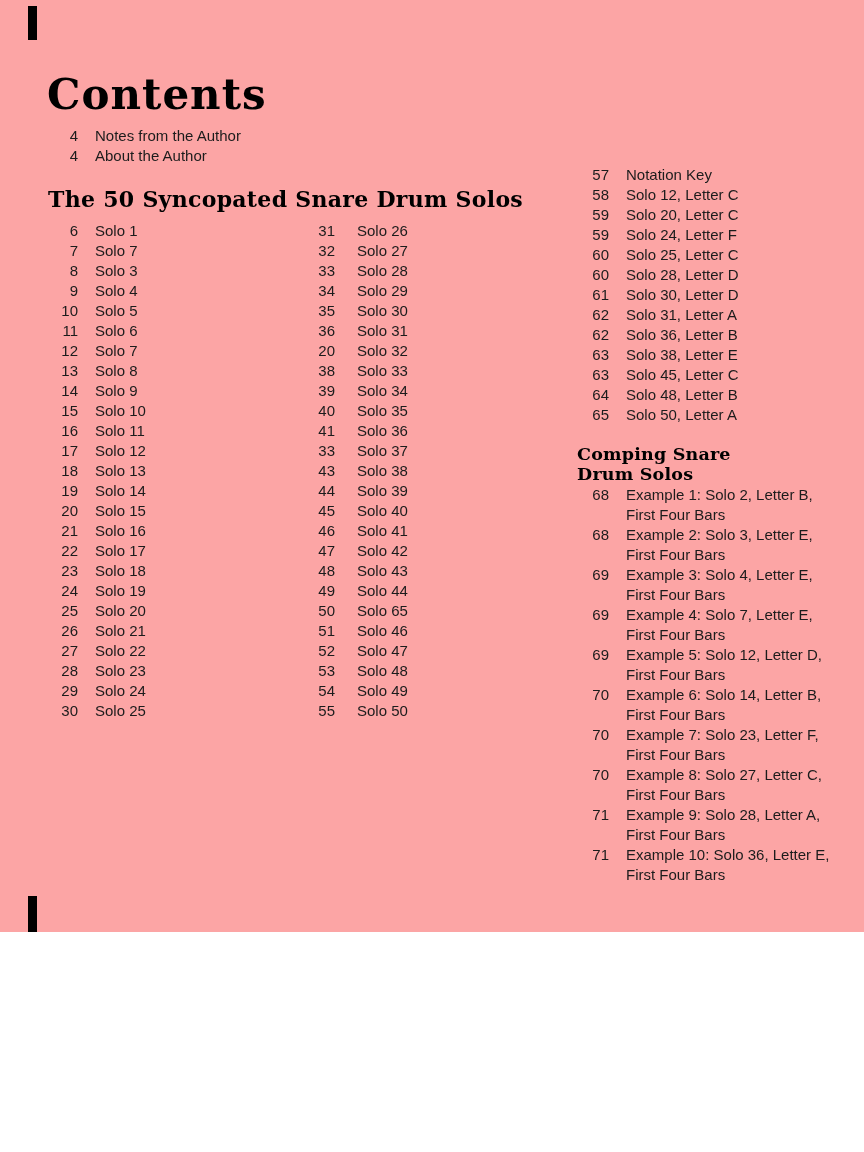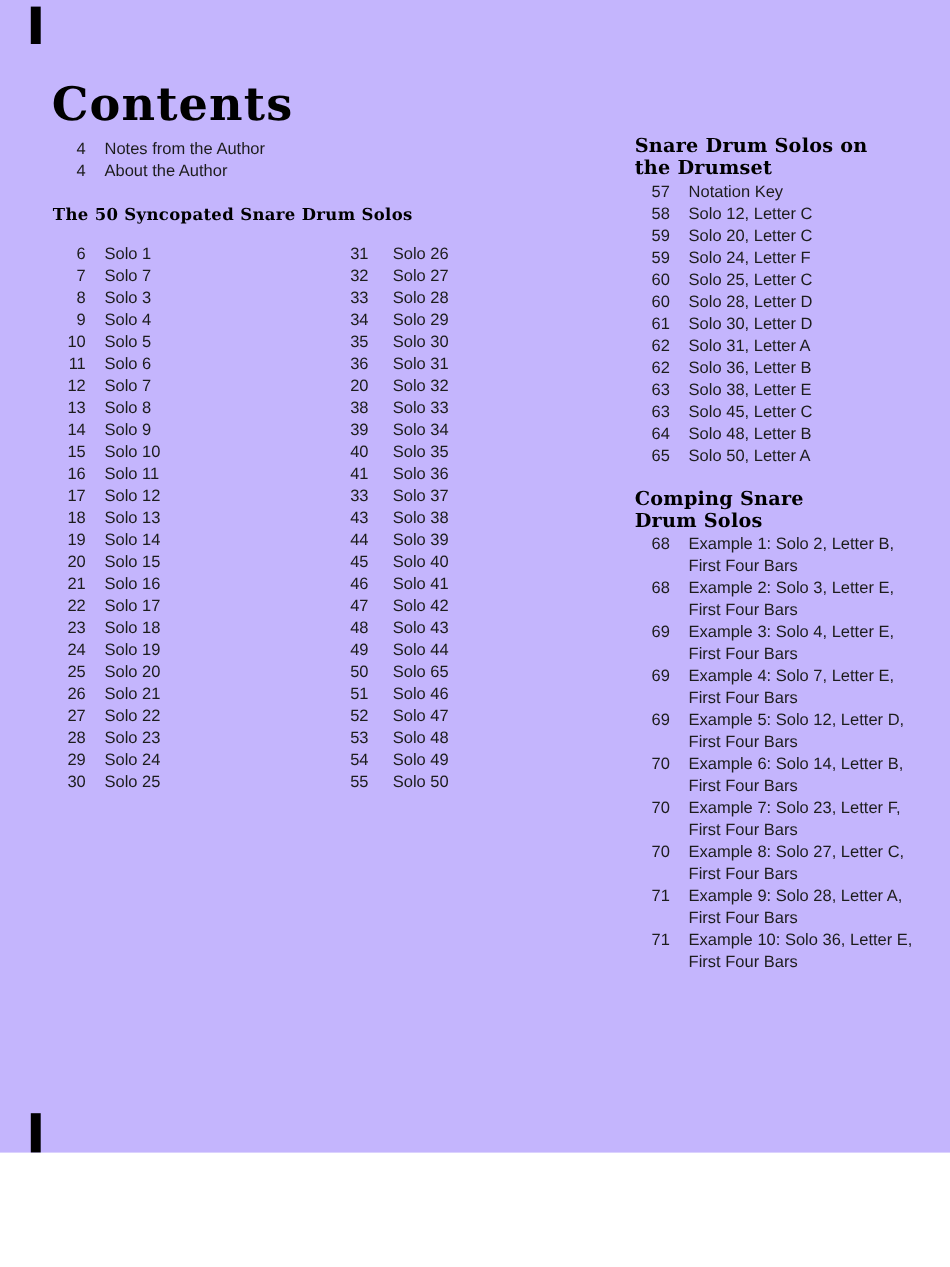--- a/index.html
+++ b/index.html
@@ -1,21 +1,21 @@
 <!DOCTYPE html>
 <html><head>
 <meta charset="utf-8">
 <style>
   * { margin: 0; padding: 0; box-sizing: border-box; }
   html, body { background: #ffffff; }
   .page {
     position: relative;
     width: 864px;
-    height: 1048px;
-    background: #c4b5fd;
+    height: 932px;
+    background: #fca5a5;
     font-family: "Liberation Sans", sans-serif;
     color: #1c1c1c;
     overflow: hidden;
   }
   .edge-mark {
     position: absolute;
     left: 28px;
     width: 9px;
     background: #000000;
   }
@@ -35,21 +35,21 @@
 
   .section-heading {
     position: absolute;
     font-family: "DejaVu Serif", serif;
     font-weight: bold;
     color: #000000;
   }
   .heading-main {
     left: 48px;
     top: 186px;
-    font-size: 15px;
+    font-size: 22px;
     letter-spacing: 0.3px;
   }
   .heading-right {
     left: 577px;
     font-size: 17.5px;
     line-height: 19.5px;
     letter-spacing: 0.2px;
   }
   .heading-drumset { top: 124px; }
   .heading-comping { top: 445px; }
@@ -356,24 +356,20 @@
         <span class="num">54</span>
         <span class="label">Solo 49</span>
       </div>
 
       <div class="toc-row">
         <span class="num">55</span>
         <span class="label">Solo 50</span>
       </div>
     </div>
 
-  <h2 class="section-heading heading-right heading-drumset">
-    <span>Snare Drum Solos on</span><br>
-    <span>the Drumset</span>
-  </h2>
 
   <div class="toc-list drumset-list">
 
       <div class="toc-row">
         <span class="num">57</span>
         <span class="label">Notation Key</span>
       </div>
 
       <div class="toc-row">
         <span class="num">58</span>

